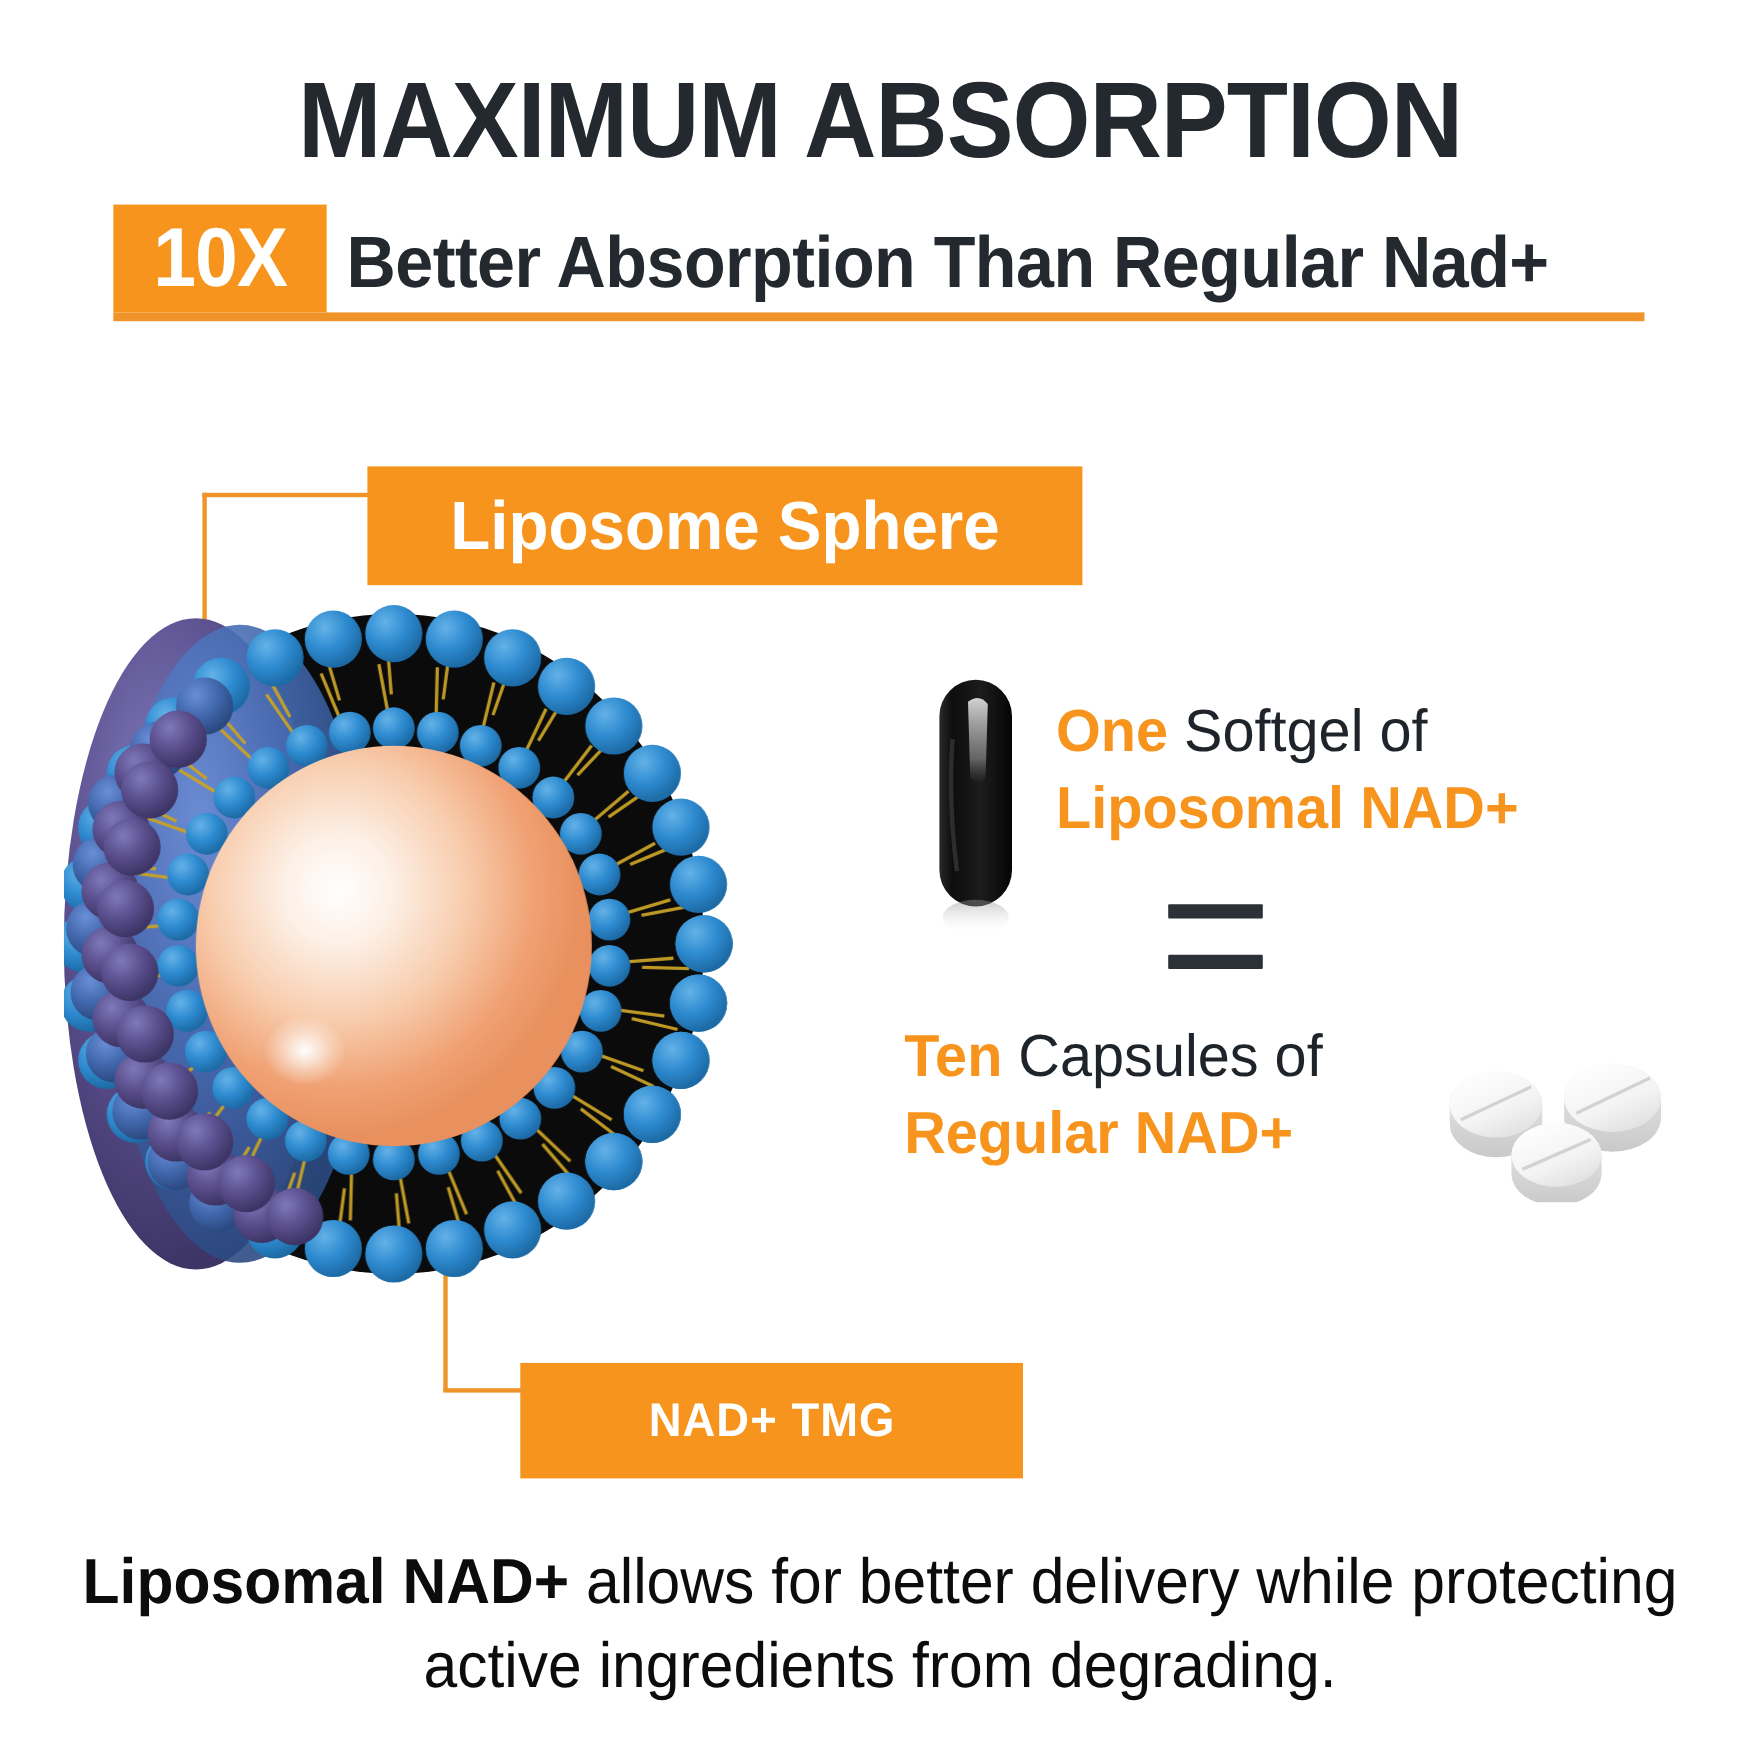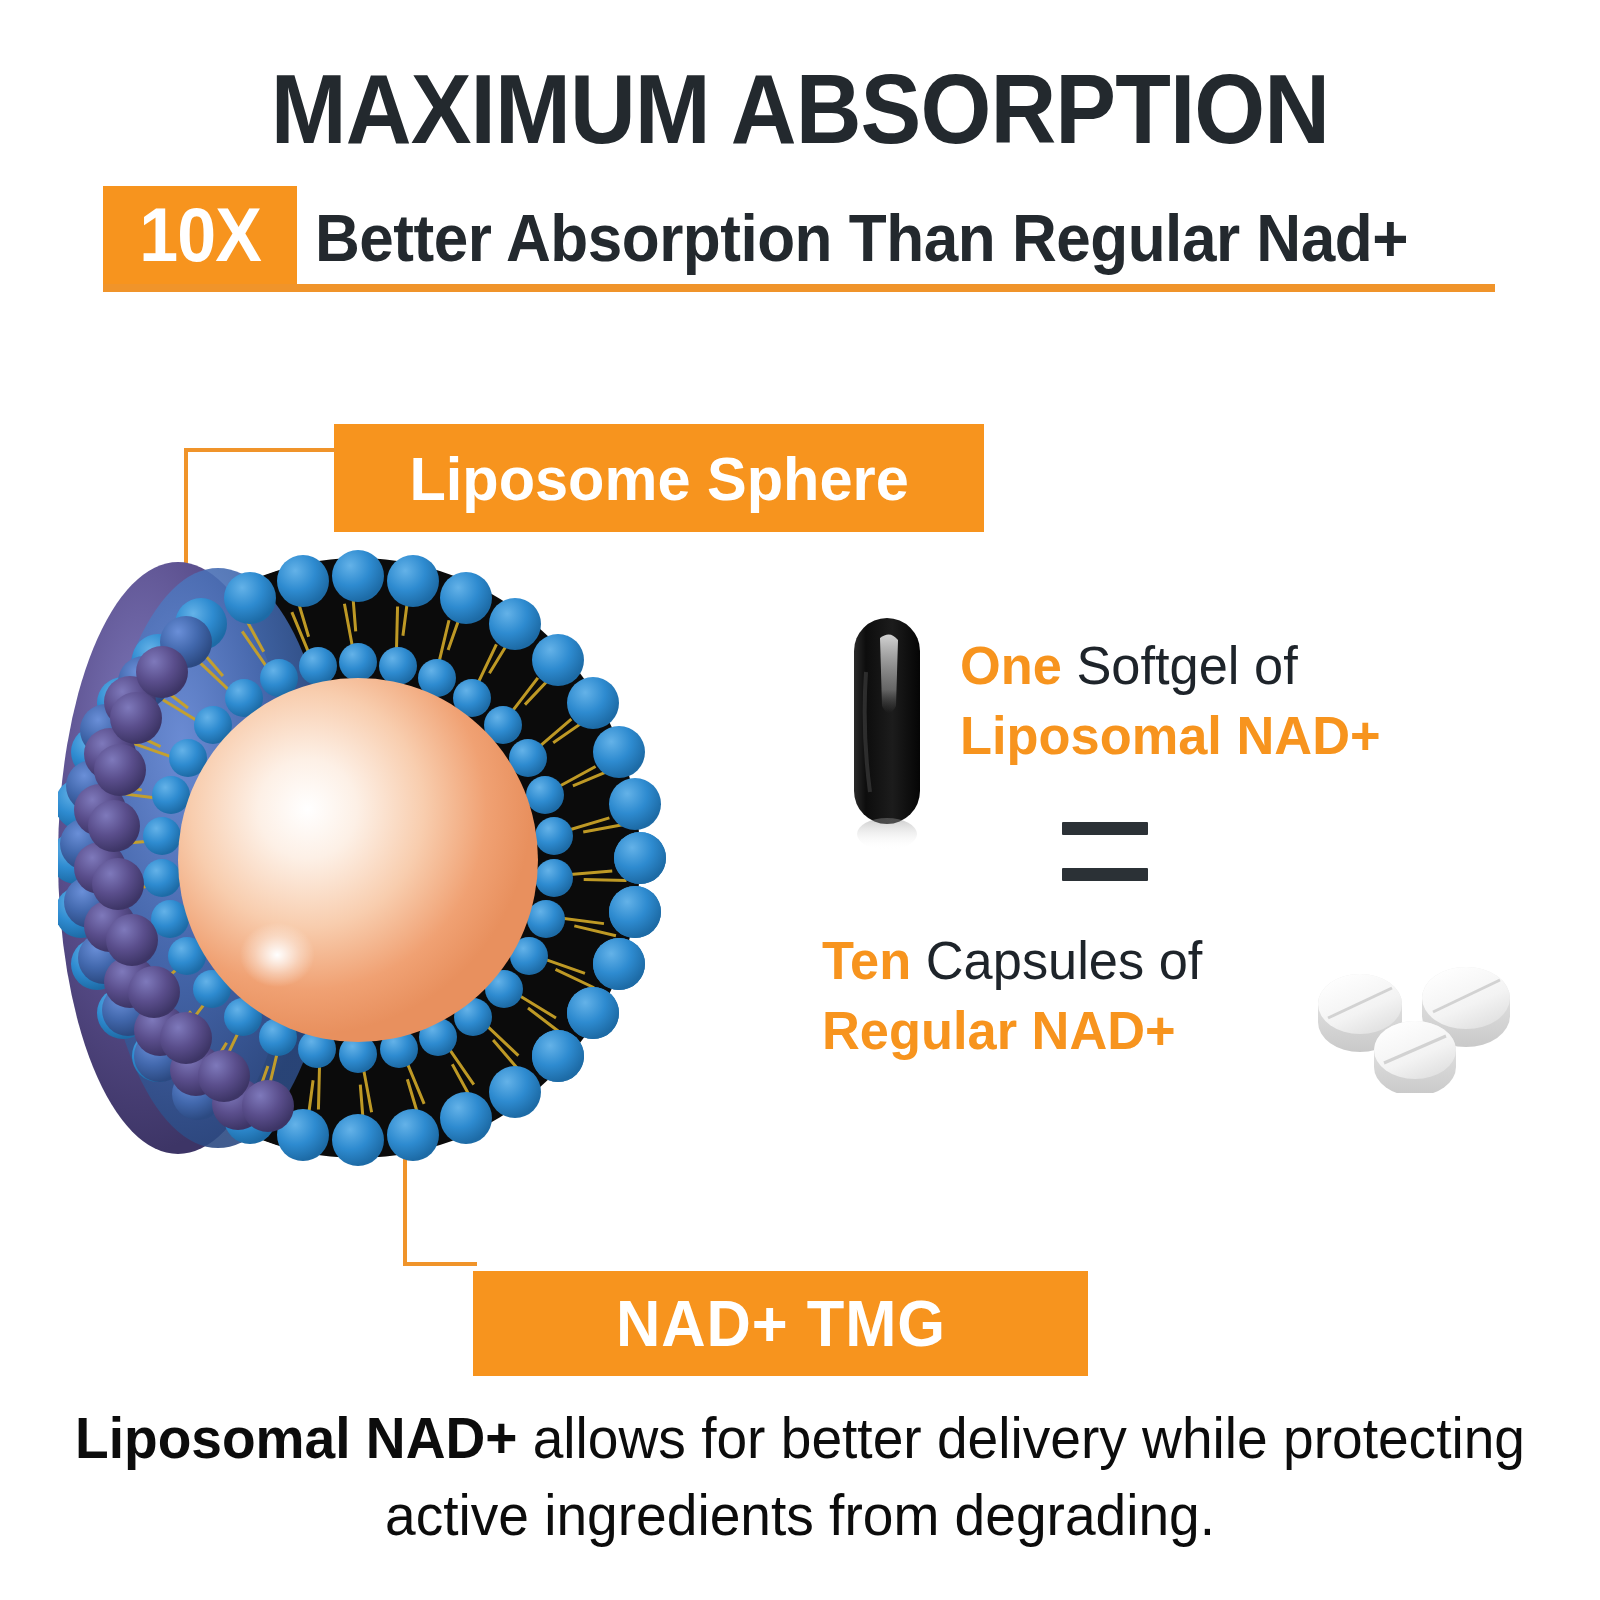--- a/index.html
+++ b/index.html
@@ -66,22 +66,22 @@
     display:flex;align-items:center;justify-content:center;
     color:#ffffff;font-weight:bold;
   }
   #callout-liposome{
     left:334px;top:396px;width:650px;height:108px;
     font-size:62px;
     margin-top:28px;
   }
   #callout-liposome .callout-label{transform:scaleX(0.96);white-space:nowrap;}
   #callout-nadtmg{
-    left:473px;top:1271px;width:615px;height:105px;
-    font-size:64px;
+    left:473px;top:1239px;width:457px;height:105px;
+    font-size:43px;
   }
   #callout-nadtmg .callout-label{transform:scaleX(0.96);white-space:nowrap;letter-spacing:1px;}
 
   
   .leader{position:absolute;background:#f0942a;}
   #leader-top-h{left:184px;top:448px;width:152px;height:4px;}
   #leader-top-v{left:184px;top:448px;width:4px;height:166px;}
   #leader-bot-v{left:403px;top:827px;width:4px;height:438px;}
   #leader-bot-h{left:403px;top:1262px;width:74px;height:4px;}
 

